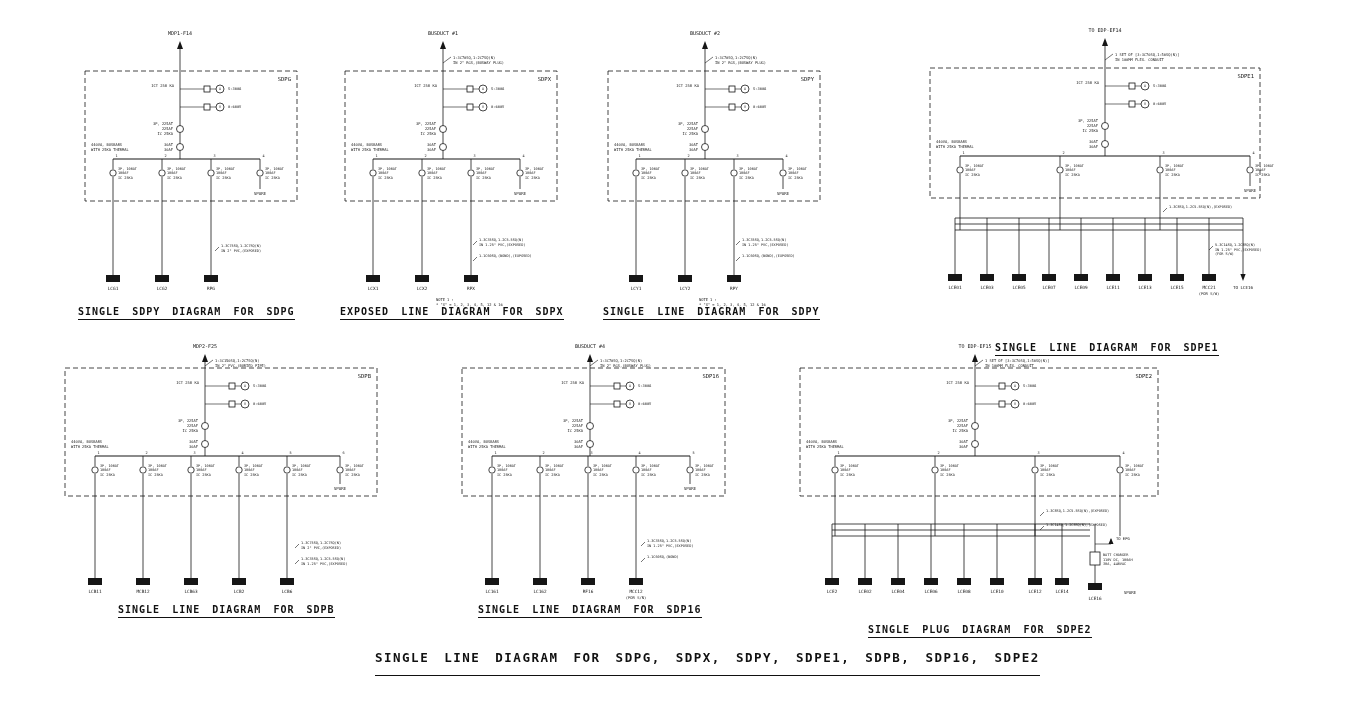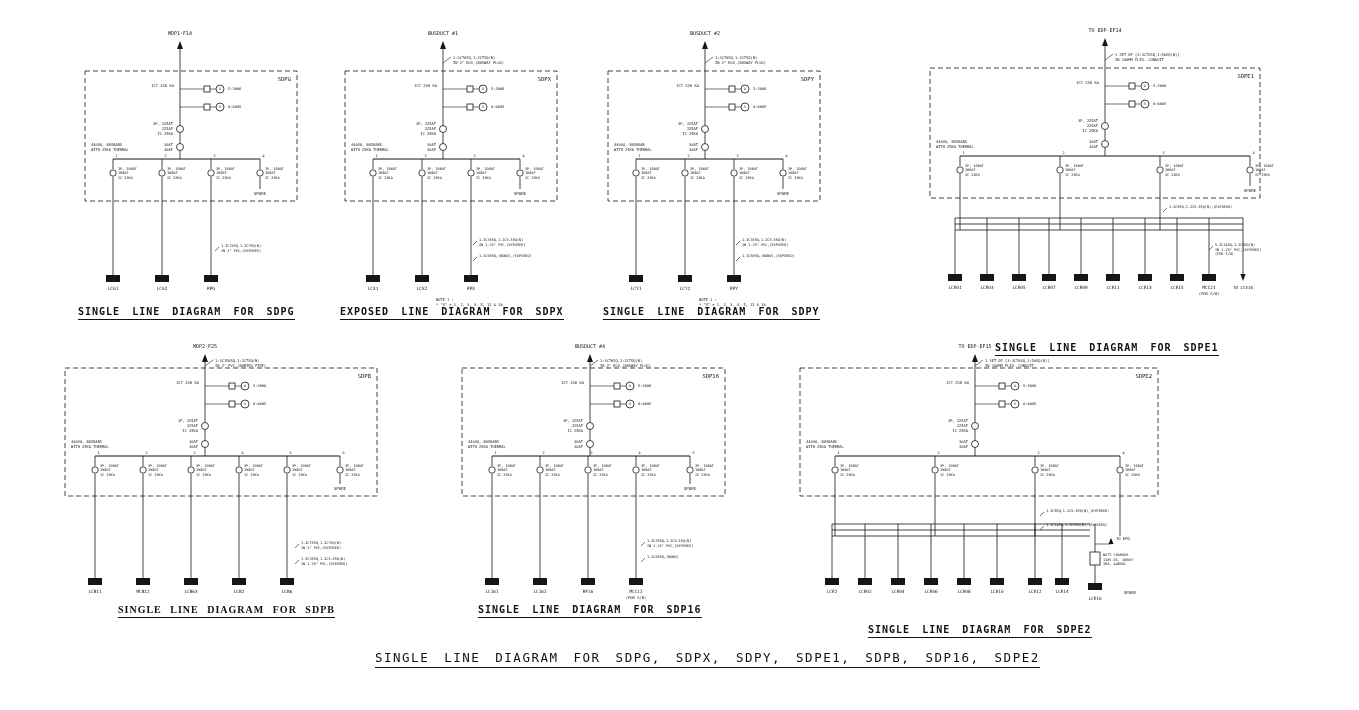--- a/index.html
+++ b/index.html
@@ -13,26 +13,26 @@
   .p4{left:55px;top:338px;}
   .p5{left:450px;top:338px;}
   .p6{left:790px;top:338px;}
   svg text{font-family:"DejaVu Sans Mono",monospace;}
   .ptitle{position:absolute;font-size:10px;font-weight:bold;letter-spacing:1px;word-spacing:5px;
           color:#111;border-bottom:1.2px solid #111;padding-bottom:2px;white-space:nowrap;}
   .t0{left:78px;top:306px;}
   .t1{left:340px;top:306px;}
   .t2{left:603px;top:306px;}
   .t3{left:995px;top:310px;margin-top:32px;}
-  .t4{left:118px;top:604px;font-family:Liberation Serif, serif;}
+  .t4{left:118px;top:604px;}
   .t5{left:478px;top:604px;text-align:right;}
   .t6{left:868px;top:624px;}
-  .main-title{position:absolute;left:375px;top:650px;font-size:12.5px;font-weight:normal;
+  .main-title{position:absolute;left:375px;top:650px;font-size:12.5px;font-weight:bold;
           letter-spacing:1.5px;word-spacing:6px;color:#111;border-bottom:1.2px solid #111;
-          padding-bottom:2px;white-space:nowrap;}
+          padding-bottom:10px;white-space:nowrap;}
 </style>
 </head>
 <body>
 
 <div class="sheet">
   <div class="panel-svg p0"><svg width="262" height="295" viewBox="0 0 262 295">
         <text x="120" y="10" font-size="5" text-anchor="middle" fill="#161616">MDP1-F14</text>
         <polygon points="120,16 117,24 123,24" fill="#161616"></polygon>
         <line x1="120" y1="24" x2="120" y2="134" stroke="#161616" stroke-width="0.8"></line>
         <rect x="25" y="46" width="212" height="130" fill="none" stroke="#161616" stroke-width="0.8" stroke-dasharray="5 3"></rect>
@@ -650,22 +650,22 @@
         <rect x="300" y="214" width="10" height="13" fill="none" stroke="#161616" stroke-width="0.8"></rect>
         <text x="313" y="218" font-size="3.5" text-anchor="start" fill="#161616">BATT CHARGER</text>
         <text x="313" y="222.6" font-size="3.5" text-anchor="start" fill="#161616">110V DC, 100AH</text>
         <text x="313" y="227.2" font-size="3.5" text-anchor="start" fill="#161616">30A, 440VAC</text>
         <line x1="305" y1="227" x2="305" y2="245" stroke="#161616" stroke-width="0.8"></line>
         <rect x="298" y="245" width="14" height="7" fill="#161616"></rect>
         <text x="305" y="262" font-size="4.4" text-anchor="middle" fill="#161616">LCE16</text>
         <text x="340" y="256" font-size="4.2" text-anchor="middle" fill="#161616">SPARE</text>
       </svg></div>
 
-  <div class="ptitle t0">SINGLE LINE DIAGRAM FOR SDPG</div>
+  <div class="ptitle t0">SINGLE SDPY DIAGRAM FOR SDPG</div>
   <div class="ptitle t1">EXPOSED LINE DIAGRAM FOR SDPX</div>
   <div class="ptitle t2">SINGLE LINE DIAGRAM FOR SDPY</div>
   <div class="ptitle t3">SINGLE LINE DIAGRAM FOR SDPE1</div>
   <div class="ptitle t4">SINGLE LINE DIAGRAM FOR SDPB</div>
   <div class="ptitle t5">SINGLE LINE DIAGRAM FOR SDP16</div>
-  <div class="ptitle t6">SINGLE LINE DIAGRAM FOR SDPE2</div>
+  <div class="ptitle t6">SINGLE PLUG DIAGRAM FOR SDPE2</div>
 
   <div class="main-title">SINGLE LINE DIAGRAM FOR SDPG, SDPX, SDPY, SDPE1, SDPB, SDP16, SDPE2</div>
 </div>
 
 </body></html>

